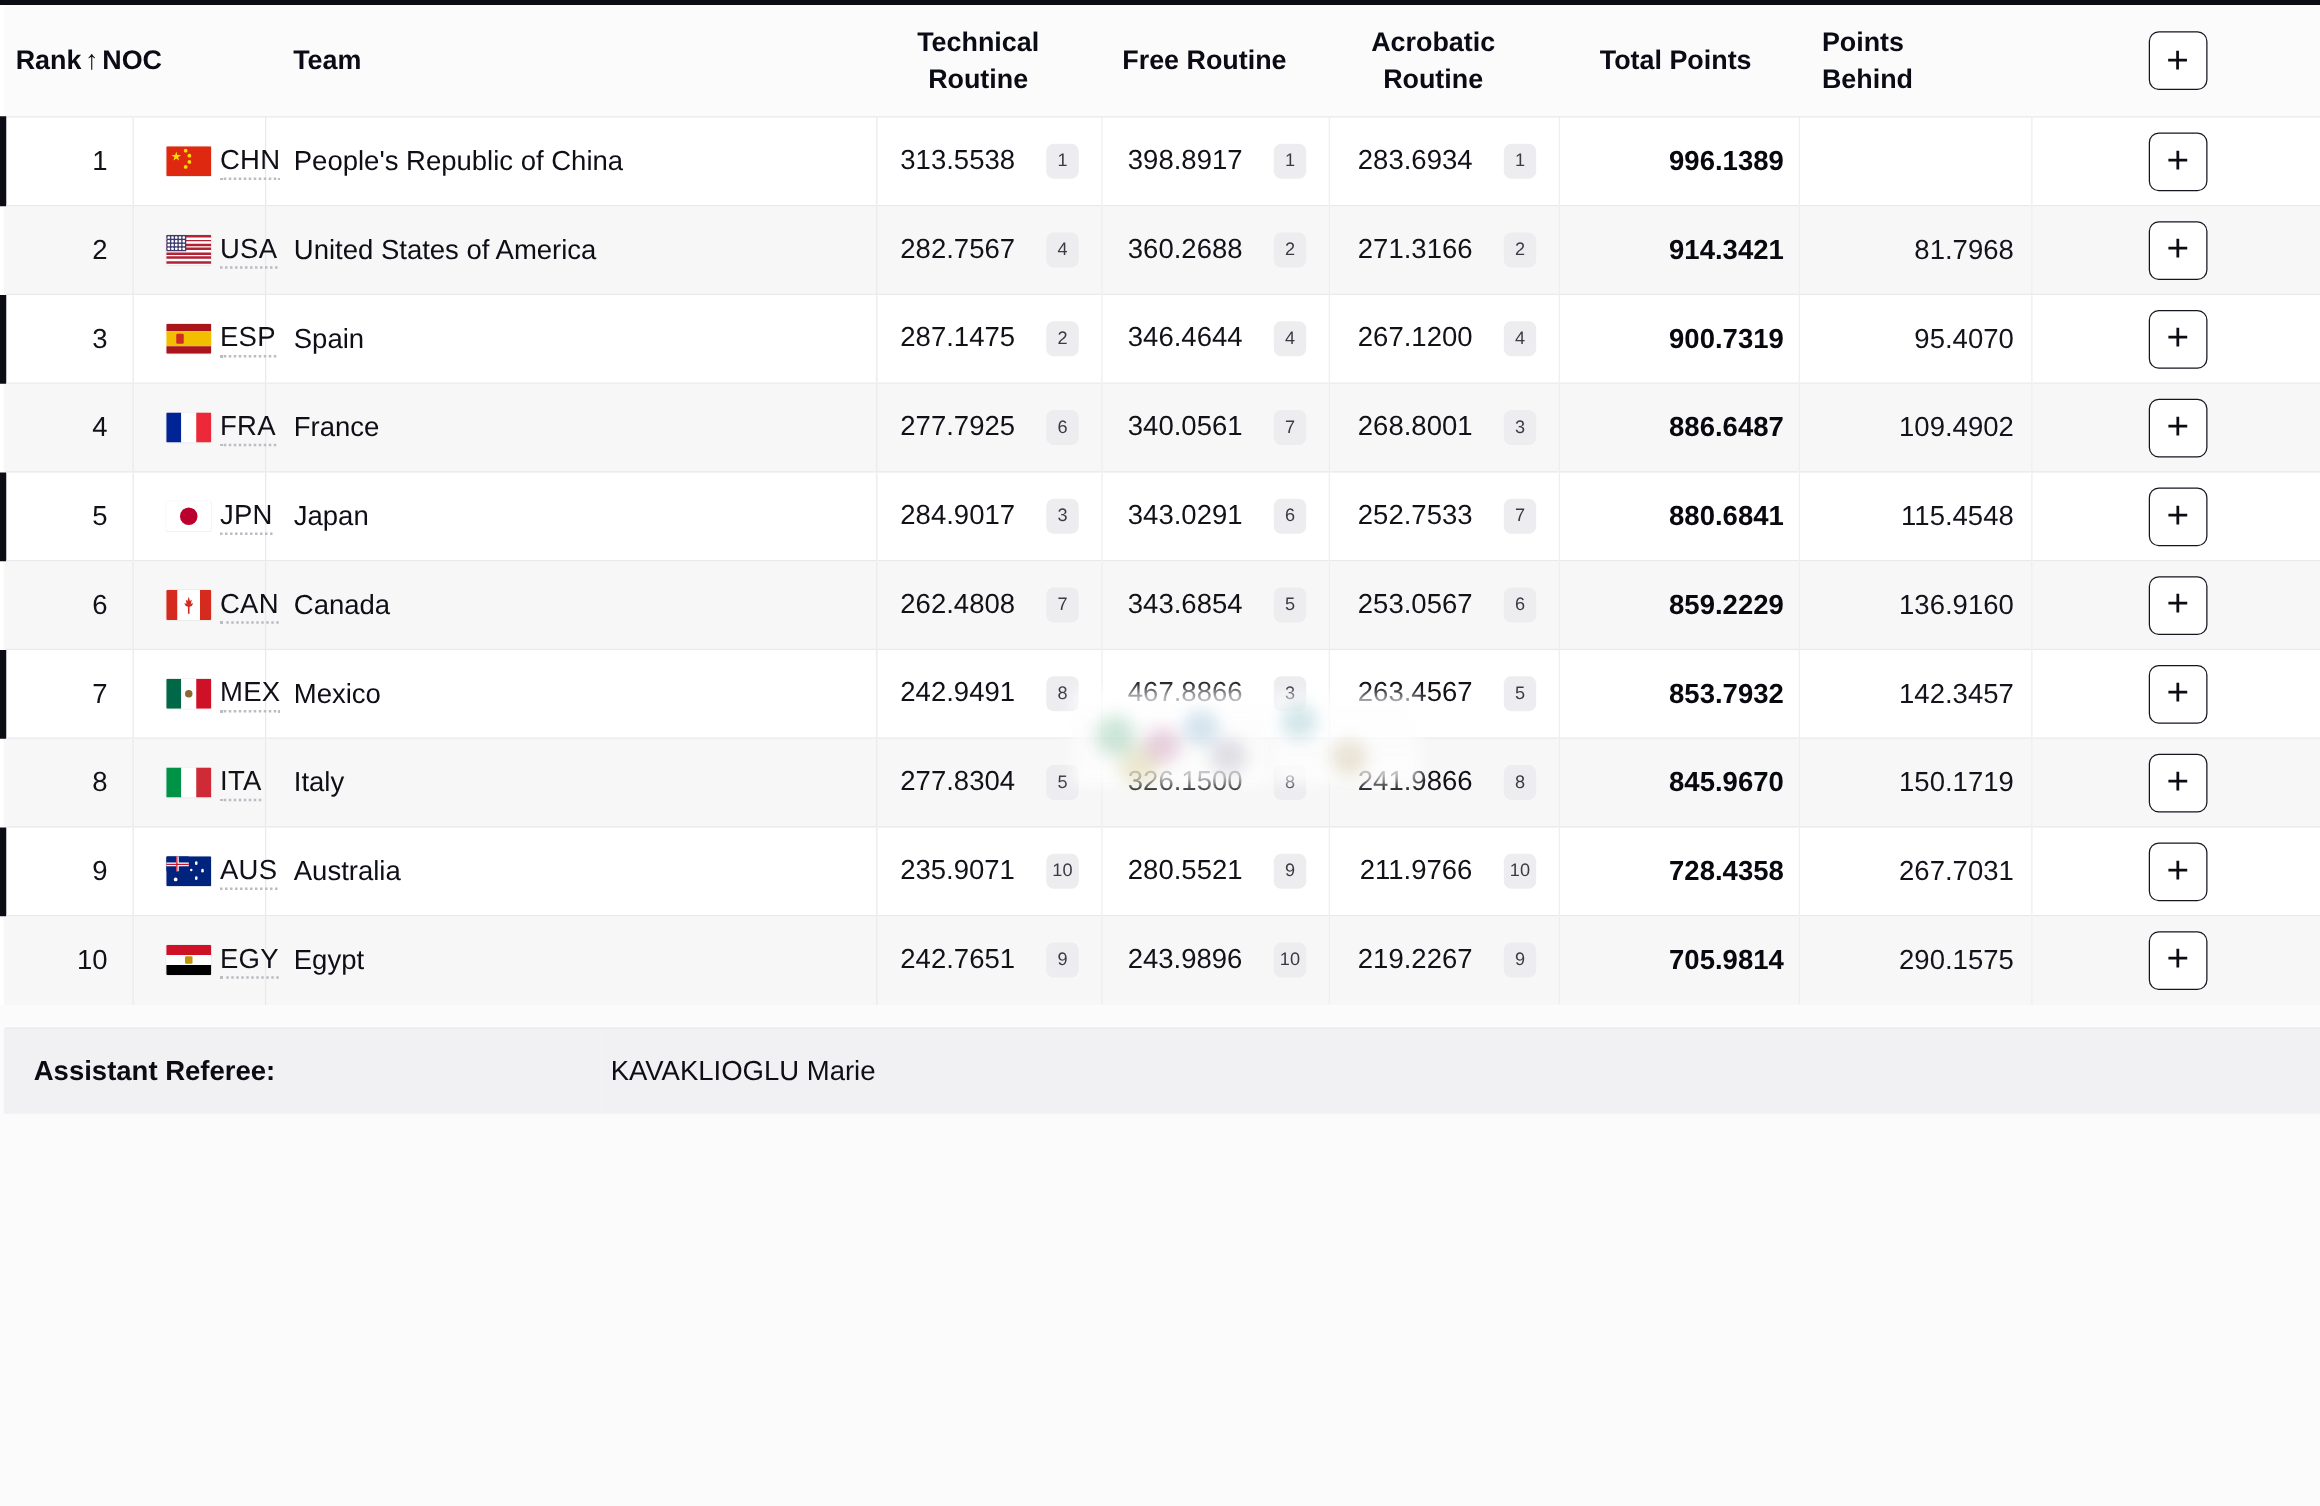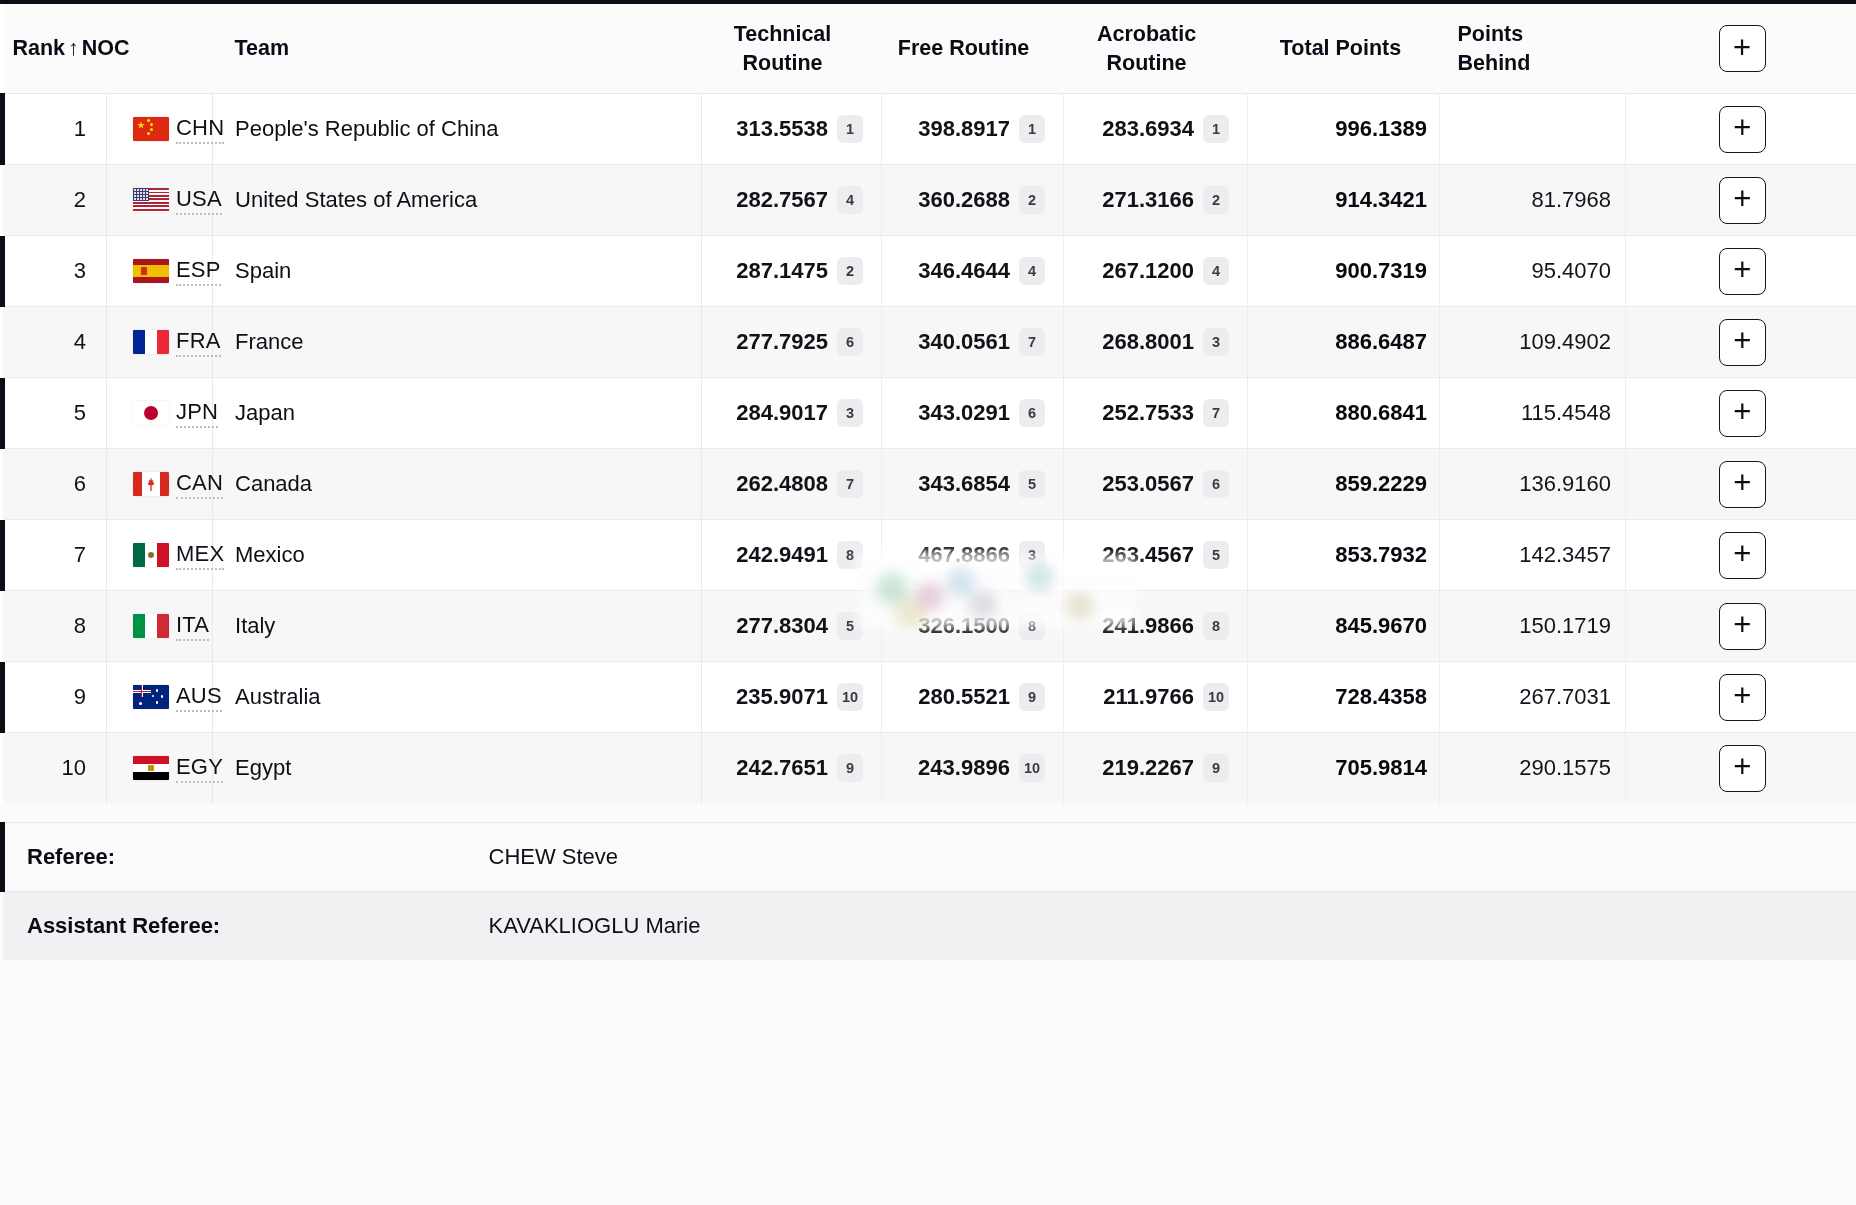--- a/index.html
+++ b/index.html
@@ -154,25 +154,24 @@
     font-size: 22px;
     color: #0e0e16;
     border-right: 1px solid #e9e9ec;
   }
 
   td.score {
     border-right: 1px solid #eeeef0;
   }
   .score-wrap {
     display: flex;
-    align-items: center;
+    align-items: flex-start;
     justify-content: flex-end;
-    gap: 9px;
+    gap: 25px;
     padding-right: 18px;
-    font-weight: bold;
   }
   .score-val { font-size: 22px; color: #111118; }
   .rank-badge {
     display: inline-flex;
     align-items: center;
     justify-content: center;
     min-width: 26px;
     height: 28px;
     padding: 0 5px;
     box-sizing: border-box;
@@ -740,24 +739,20 @@
         </tr>
       </tbody>
   </table>
 
   <table class="officials">
     <colgroup>
         <col class="lbl">
         <col>
       </colgroup>
     <tbody id="officials-body">
-        <tr class="odd">
-          <td class="lbl">Referee:</td>
-          <td class="val">CHEW Steve</td>
-        </tr>
         <tr class="even">
           <td class="lbl">Assistant Referee:</td>
           <td class="val">KAVAKLIOGLU Marie</td>
         </tr>
       </tbody>
   </table>
 
   <div class="blur-artifact"></div>
   <div class="blur-artifact-2"></div>
 

